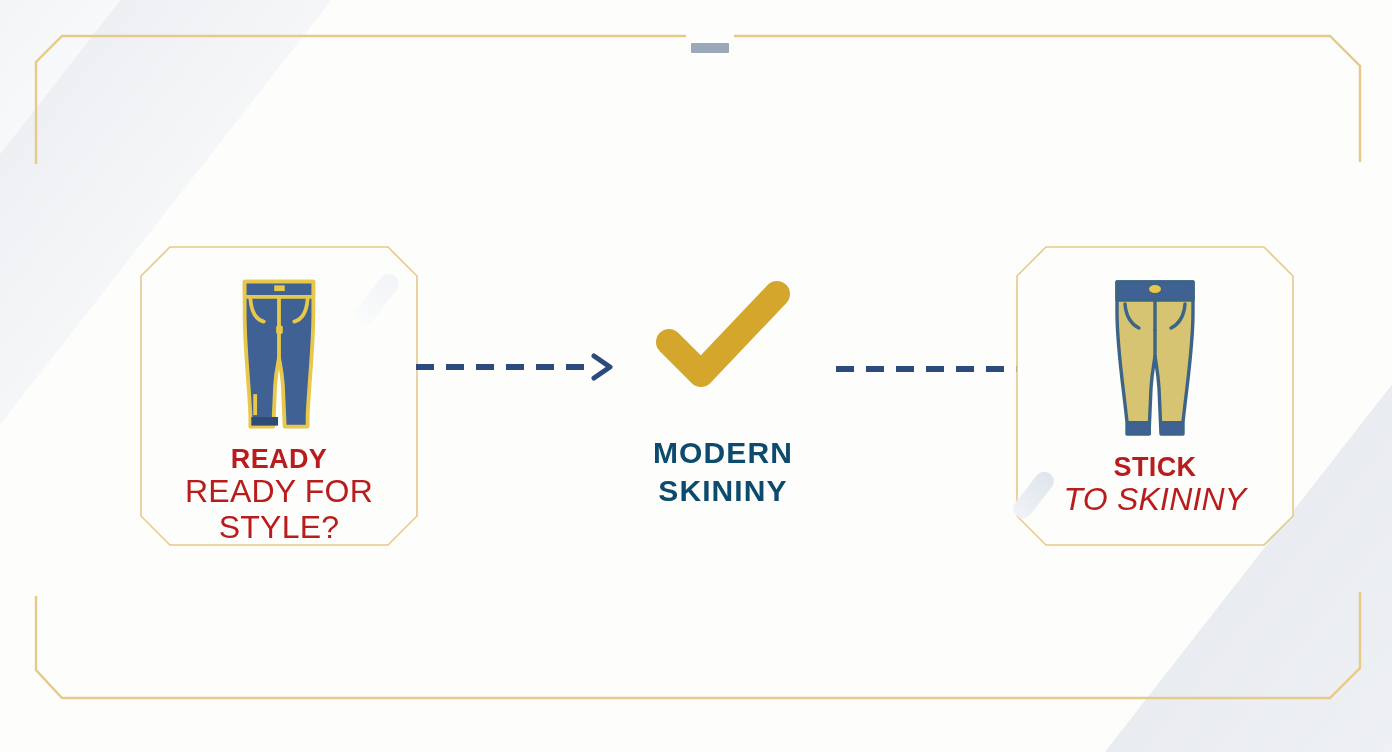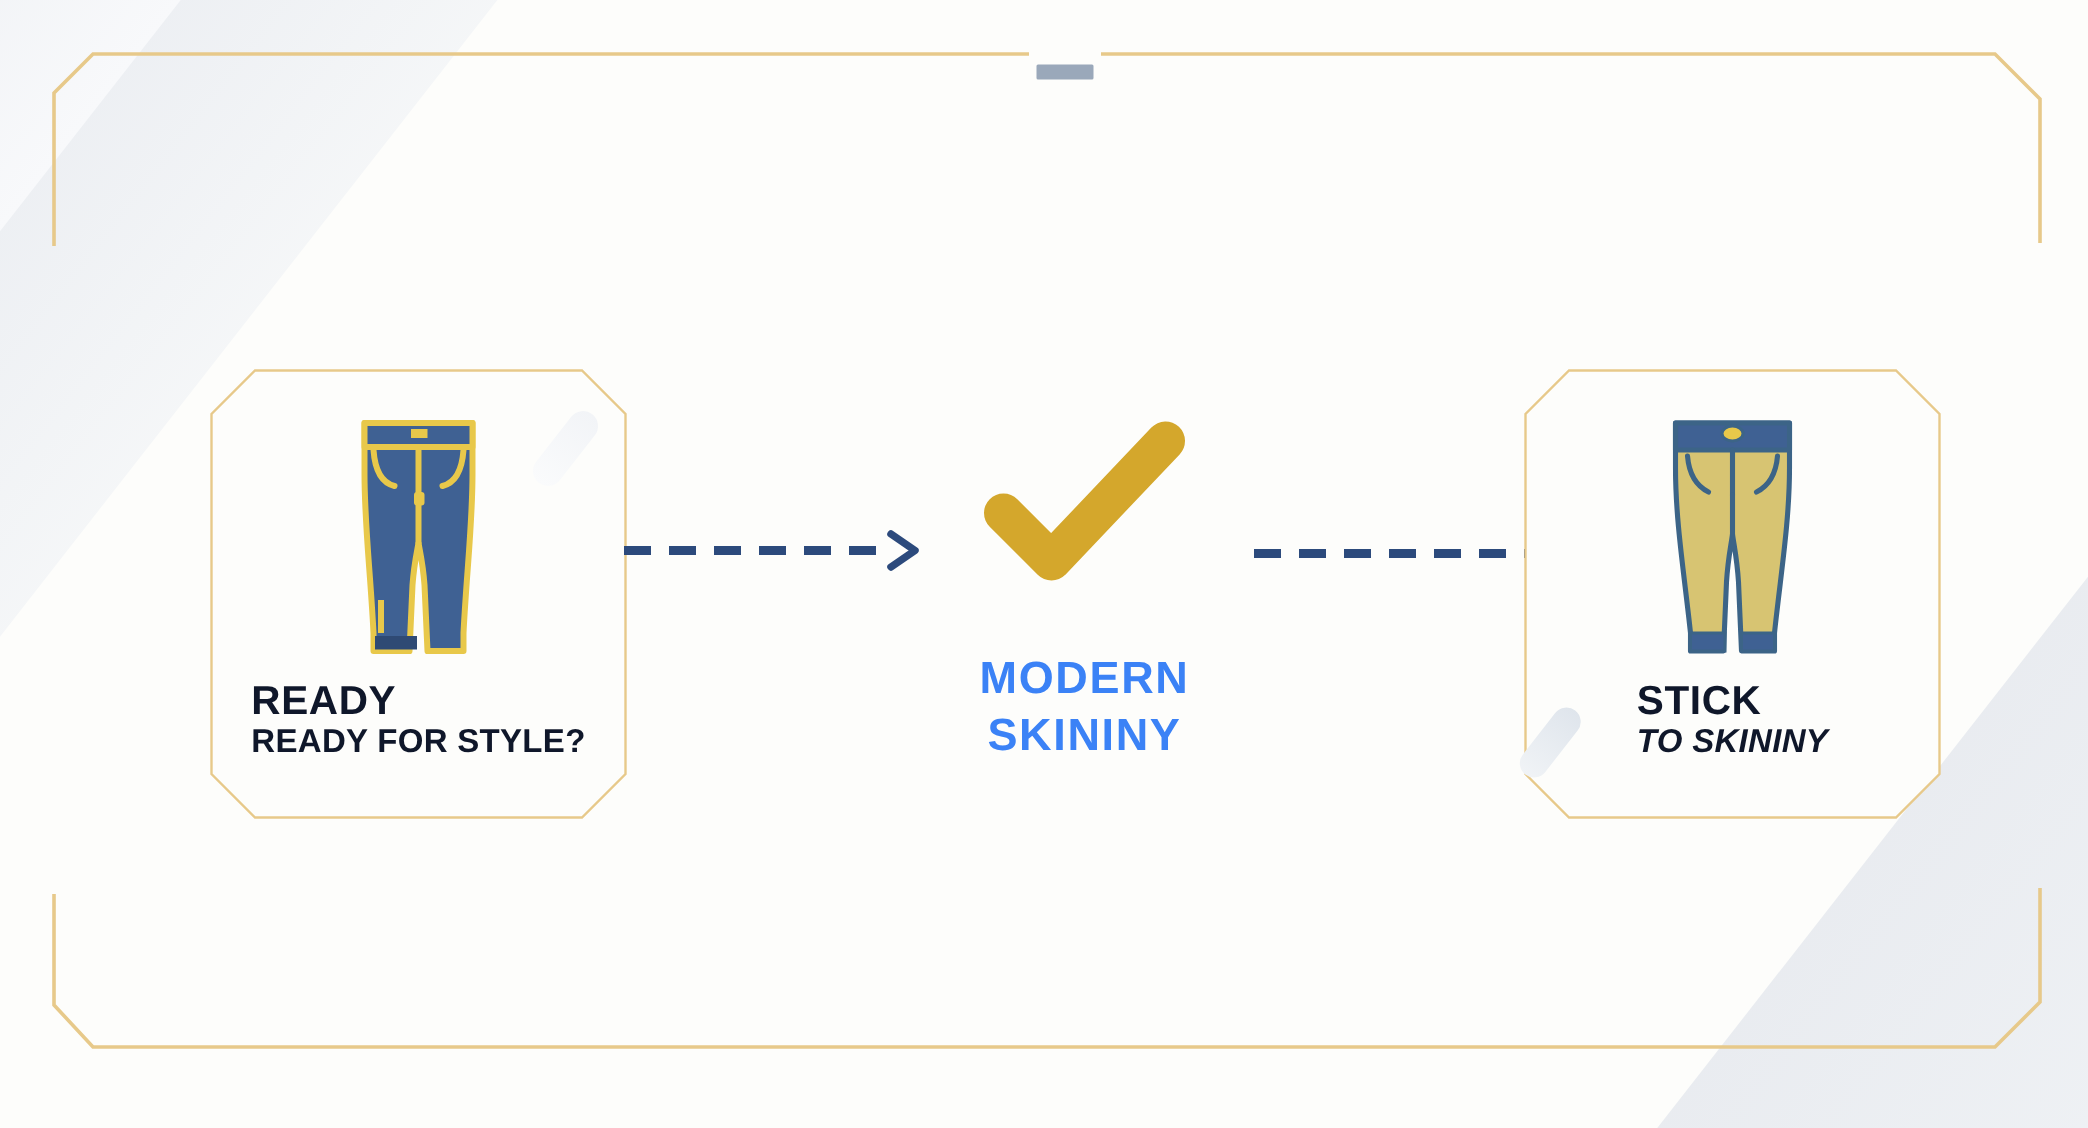--- a/index.html
+++ b/index.html
@@ -102,33 +102,34 @@
     align-items: center;
     justify-content: flex-start;
   }
   .card-icon {
     margin-top: 26px;
     width: 120px;
     height: 172px;
   }
   .card-caption {
     margin-top: 8px;
+    text-align: center;
     line-height: 1.12;
-    color: #0f172a;
+    color: #b91c1c;
   }
   .cap-line1 {
     display: block;
     font-size: 27px;
     font-weight: bold;
     letter-spacing: .4px;
   }
   .cap-line2 {
     display: block;
-    font-size: 22px;
-    font-weight: bold;
+    font-size: 32px;
+    font-weight: normal;
     letter-spacing: .2px;
   }
   .italic { font-style: italic; }
 
   
   .streak {
     position: absolute;
     border-radius: 10px;
     pointer-events: none;
   }
@@ -156,21 +157,21 @@
     top: 280px;
     width: 314px;
     display: flex;
     flex-direction: column;
     align-items: center;
   }
   .check-svg { width: 160px; height: 116px; }
   .center-caption {
     margin-top: 38px;
     text-align: center;
-    color: #3b82f6;
+    color: #0c4a6e;
     font-size: 30px;
     font-weight: bold;
     line-height: 1.26;
     letter-spacing: 1.1px;
   }
   .center-caption span { display: block; }
 
   
   .connector {
     position: absolute;

